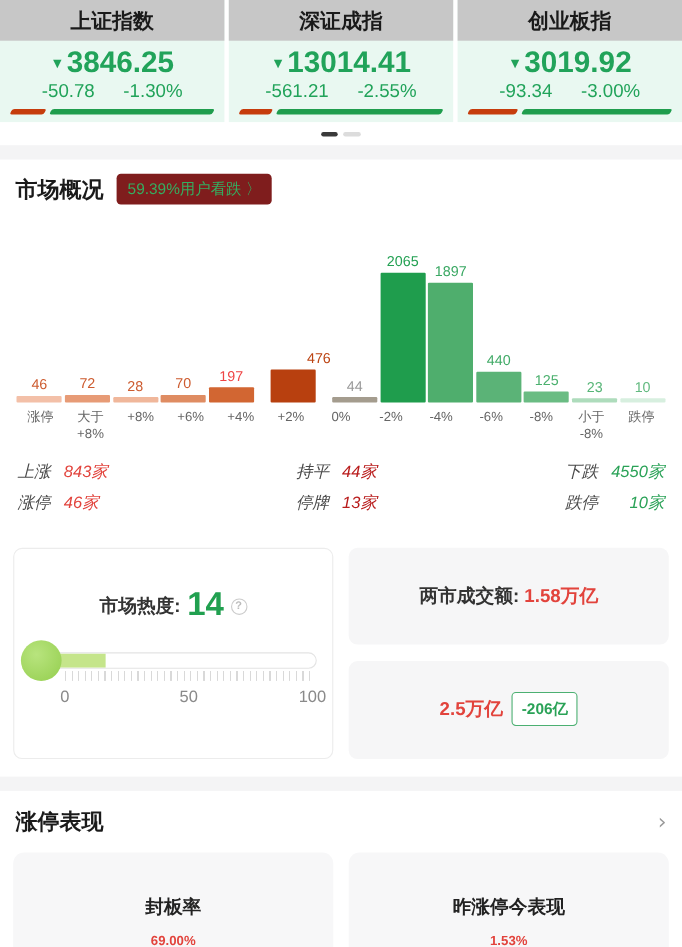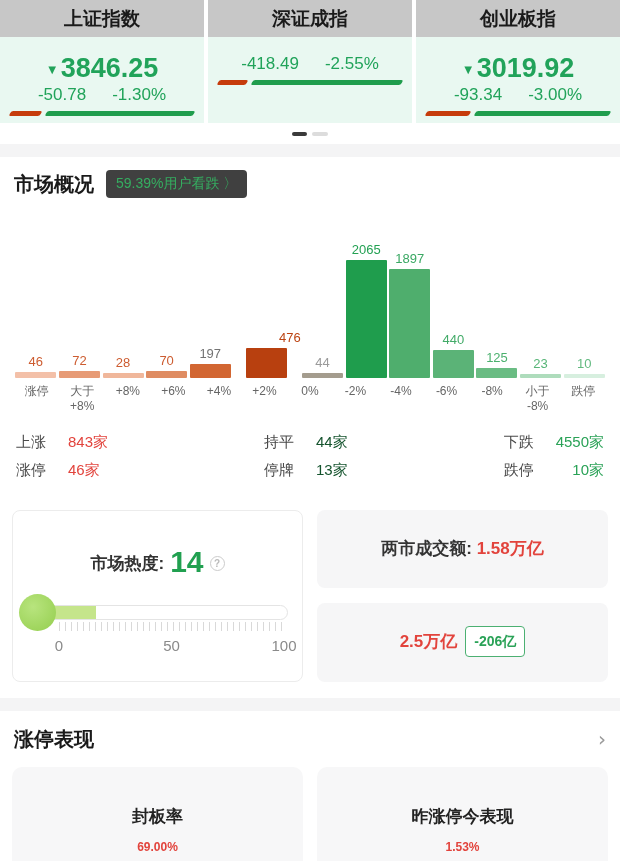--- a/index.html
+++ b/index.html
@@ -5,52 +5,52 @@
   * { margin:0; padding:0; box-sizing:border-box; }
   html,body { width:620px; }
   body {
     font-family:"Liberation Sans","DejaVu Sans",sans-serif;
     background:#fff; width:620px; height:861px; overflow:hidden; position:relative;
   }
   
   .idx-row { display:flex; gap:4px; }
   .idx-card { flex:1; background:#e9f8f1; cursor:pointer; }
   .idx-head { background:#c7c7c7; color:#1a1a1a; font-size:19px; font-weight:bold; text-align:center; padding:6px 0 5px; }
-  .idx-body { padding:16px 10px 7px; }
+  .idx-body { padding:4px 10px 7px; }
   .idx-price-row { text-align:center; color:#21a35a; font-weight:bold; font-size:27px; line-height:1.15; }
   .idx-price-row .tri { font-size:13px; vertical-align:3px; margin-right:2px; }
   .idx-chg { display:flex; justify-content:center; gap:26px; color:#21a35a; font-size:17px; margin-top:1px; }
   .idx-bar { display:flex; height:5px; margin-top:6px; align-items:stretch; }
   .idx-bar .seg { border-radius:2px; }
   .idx-bar .red { background:#c63c0c; transform:skewX(-28deg); }
   .idx-bar .green { flex:1; background:#1f9d4d; transform:skewX(-28deg); margin-left:5px; }
   
   .pager { display:flex; justify-content:center; align-items:center; gap:5px; padding:9px 0 8px; }
   .dot-active { width:15px; height:4px; border-radius:2px; background:#3a3a3a; }
   .dot-idle   { width:16px; height:4px; border-radius:2px; background:#dcdcdc; }
   .divider { height:13px; background:#f4f4f5; }
   
   .sec { padding:0 14px; }
   .sec-head { display:flex; align-items:center; gap:12px; padding:13px 0 6px; }
   .sec-title { font-size:20px; font-weight:bold; color:#1a1a1a; }
-  .pill { background:#404040; color:#35ad60; font-size:14px; padding:5px 10px; border-radius:4px; cursor:pointer; }
+  .pill { background:#7f1d1d; color:#35ad60; font-size:14px; padding:5px 10px; border-radius:4px; cursor:pointer; }
   .chart { display:flex; align-items:flex-end; padding:0 0; margin-top:6px; height:168px; }
   .col { flex:1; display:flex; flex-direction:column; align-items:center; justify-content:flex-end; }
   .col .val { font-size:13px; margin-bottom:3px; }
   .col .bar { width:41px; border-radius:1px; }
   .cats { display:flex; margin-top:6px; height:36px; }
   .cats .cat { flex:1; text-align:center; font-size:12px; color:#666; line-height:1.25; white-space:pre-line; }
   .summary { margin-top:8px; display:flex; justify-content:space-between; font-size:15px; line-height:1.85; padding:0 2px; }
-  .sum-col { display:grid; grid-template-columns:auto auto; column-gap:22px; }
+  .sum-col { display:grid; grid-template-columns:auto auto; column-gap:12px;font-style:italic; }
   .sum-col.right .v { text-align:right; }
   .sum-col .k { color:#4a4a4a; }
-  .c-red { color:#e2433c; } .c-gray { color:#14532d; } .c-green { color:#2aa257; }
+  .c-red { color:#e2433c; } .c-gray { color:#b91c1c; } .c-green { color:#2aa257; }
   
   .mid-row { display:flex; gap:14px; padding:0 12px; margin-top:26px; }
-  .heat-card { width:291px; height:172px; background:#fff; border:1px solid #ececec; border-radius:8px; position:relative; }
+  .heat-card { width:291px; height:192px; background:#fff; border:1px solid #ececec; border-radius:8px; position:relative; }
   .heat-title { text-align:center; margin-top:34px; font-size:17px; font-weight:bold; color:#333; }
   .heat-title .hv { color:#21a050; font-size:30px; font-weight:bold; margin-left:6px; vertical-align:-3px; }
   .qmark { display:inline-block; width:15px; height:15px; border:1px solid #ccc; border-radius:50%; color:#bbb; font-size:10px; line-height:14px; text-align:center; margin-left:6px; vertical-align:2px; cursor:pointer; }
   .slider { position:relative; height:60px; margin-top:18px; }
   .track { position:absolute; left:22px; right:14px; top:8px; height:15px; background:#fff; border:1px solid #e4e4e4; border-radius:8px; overflow:hidden; }
   .fill { height:100%; background:#c5e58b; border-radius:8px 0 0 8px; }
   .knob { position:absolute; left:6px; top:-3px; width:37px; height:37px; border-radius:50%;
           background:radial-gradient(circle at 38% 35%, #b8e47e, #94ce4e); }
   .ruler { position:absolute; left:46px; right:18px; top:25px; height:9px;
            background:repeating-linear-gradient(90deg,#d9d9d9 0 1px,transparent 1px 6px); }
@@ -83,22 +83,23 @@
       <div class="idx-bar">
           <i class="seg red t-red" style="width: 17%;"></i>
           <i class="seg green"></i>
         </div>
     </div>
   </div>
 
   <div class="idx-card">
     <div class="idx-head t-name">深证成指</div>
     <div class="idx-body">
+      <div class="idx-price-row"><span class="tri">▼</span><span class="t-price">13014.41</span></div>
       <div class="idx-chg">
-          <span class="t-chg">-418.49</span>
+          <span class="t-chg">-561.21</span>
           <span class="t-pct">-2.55%</span>
         </div>
       <div class="idx-bar">
           <i class="seg red t-red" style="width: 16%;"></i>
           <i class="seg green"></i>
         </div>
     </div>
   </div>
 
   <div class="idx-card">
@@ -140,21 +141,21 @@
       </div>
       <div class="col">
         <div class="val" style="color: rgb(205, 92, 48);">28</div>
         <div class="bar" style="height: 5px; background: rgb(240, 183, 155);"></div>
       </div>
       <div class="col">
         <div class="val" style="color: rgb(205, 92, 48);">70</div>
         <div class="bar" style="height: 7px; background: rgb(223, 140, 98);"></div>
       </div>
       <div class="col">
-        <div class="val" style="color: #737373;">197</div>
+        <div class="val" style="color: #ef4444;">197</div>
         <div class="bar" style="height: 14px; background: rgb(210, 102, 50);"></div>
       </div>
       <div class="col">
         <div class="val" style="color: rgb(188, 68, 19); margin-left: 47px;">476</div>
         <div class="bar" style="height: 30px; background: rgb(184, 64, 15);"></div>
       </div>
       <div class="col">
         <div class="val" style="color: rgb(154, 154, 154);">44</div>
         <div class="bar" style="height: 5px; background: rgb(164, 156, 142);"></div>
       </div>

